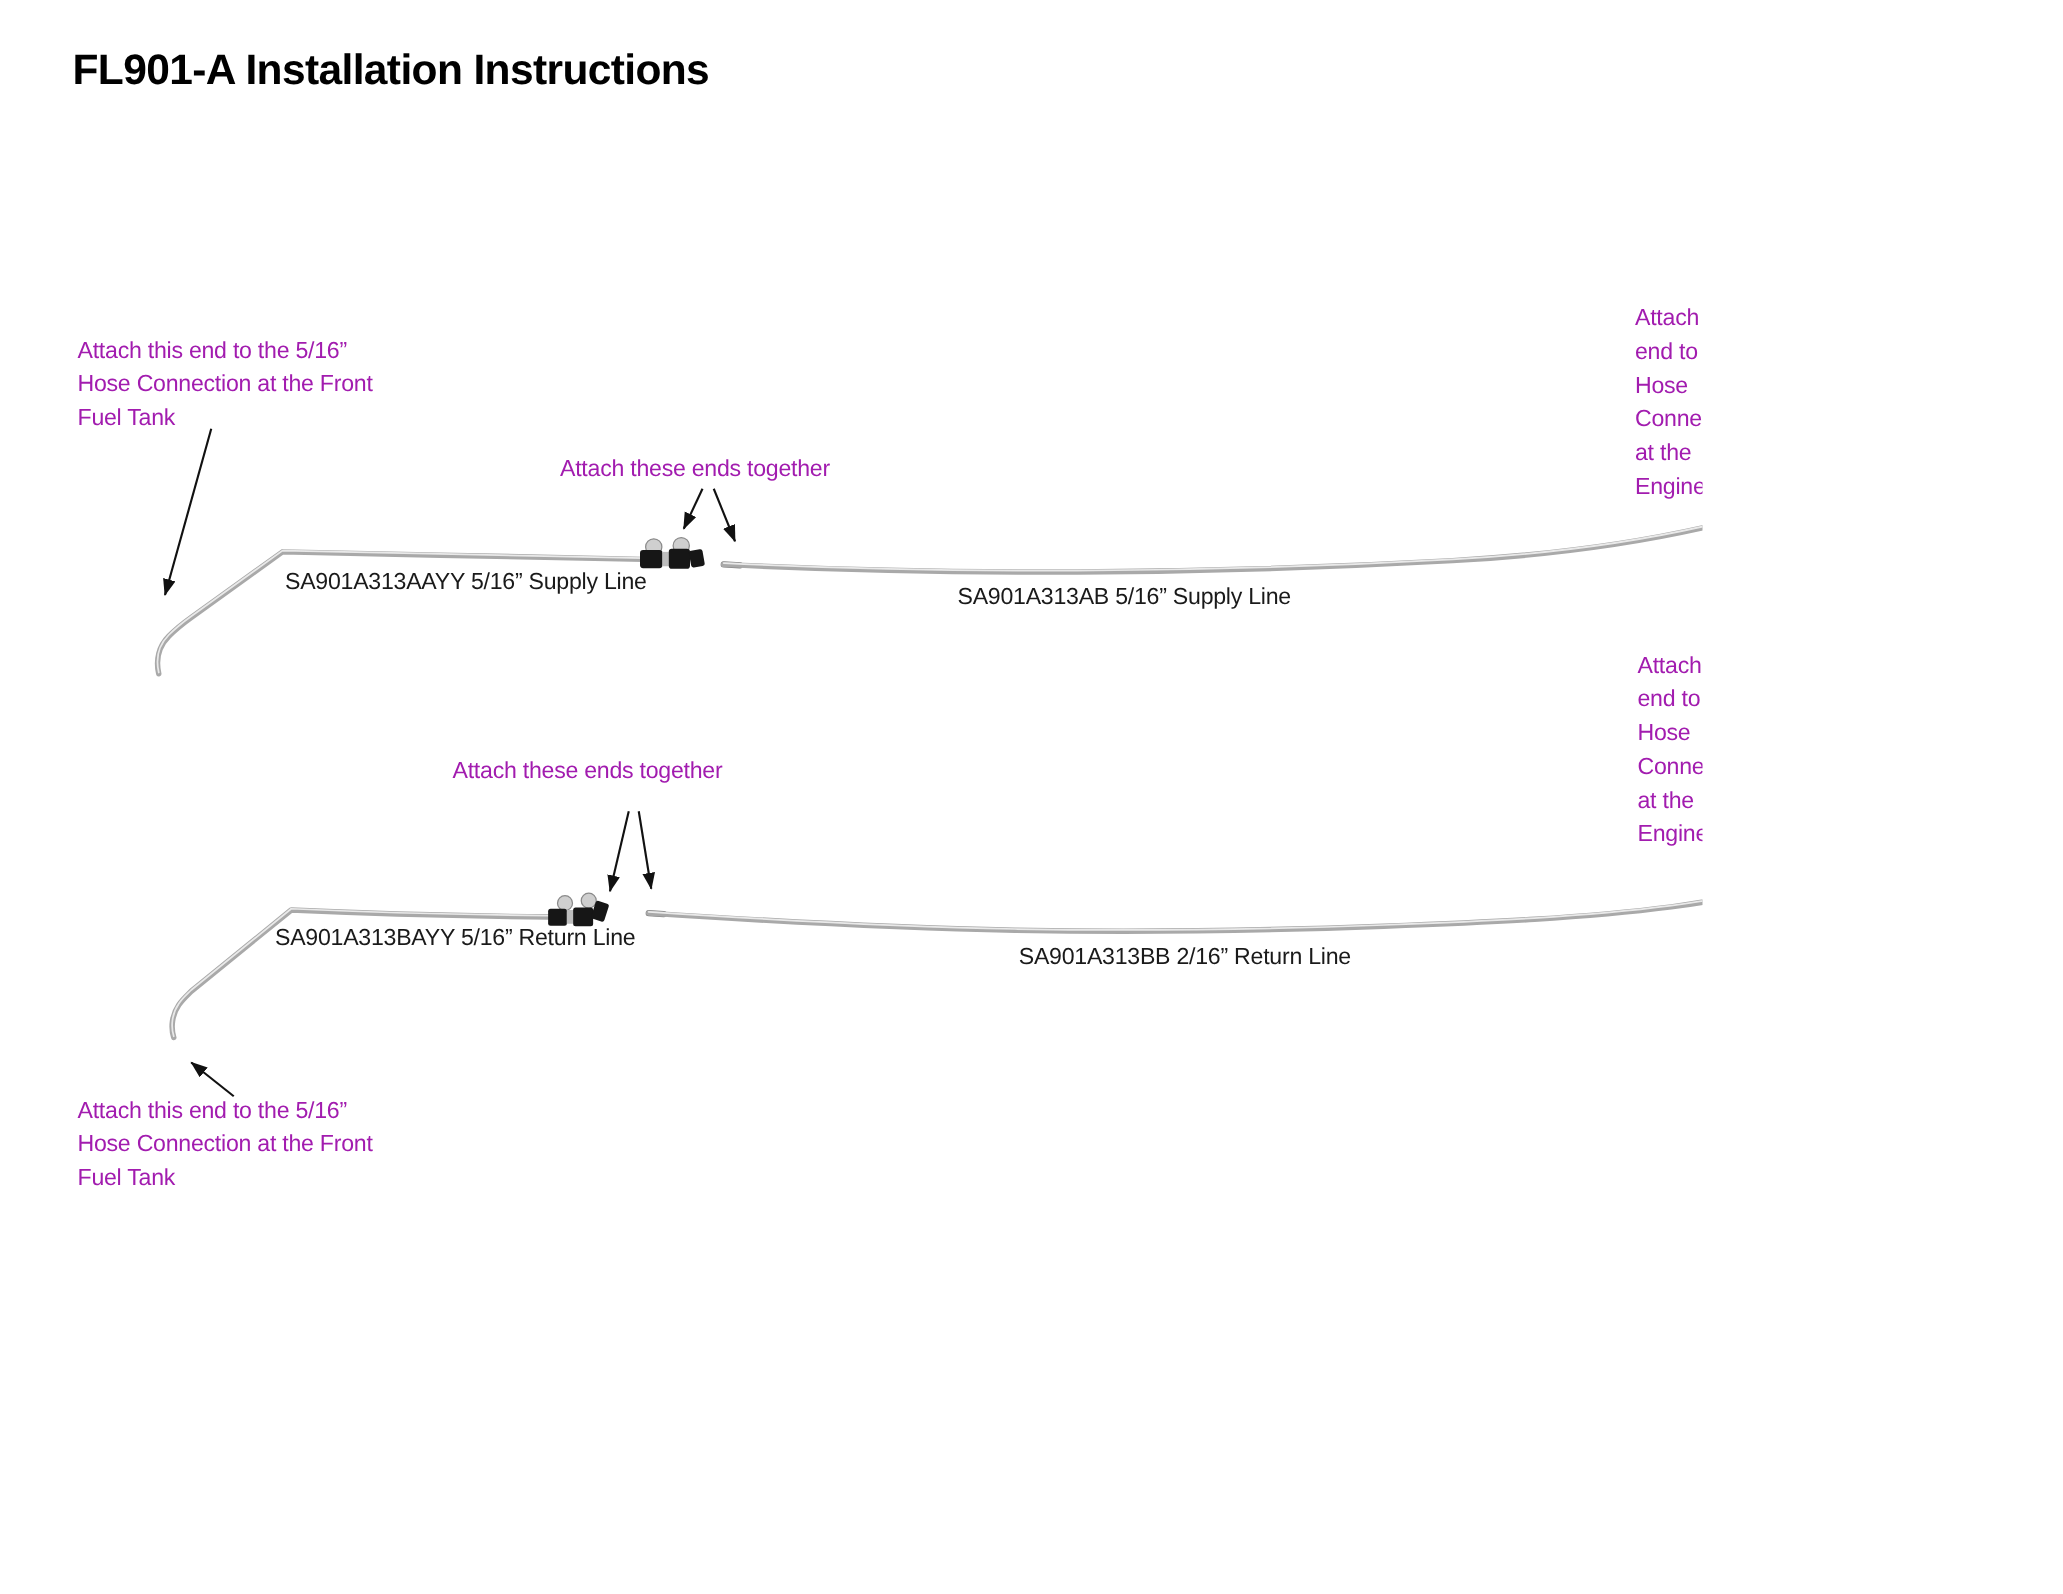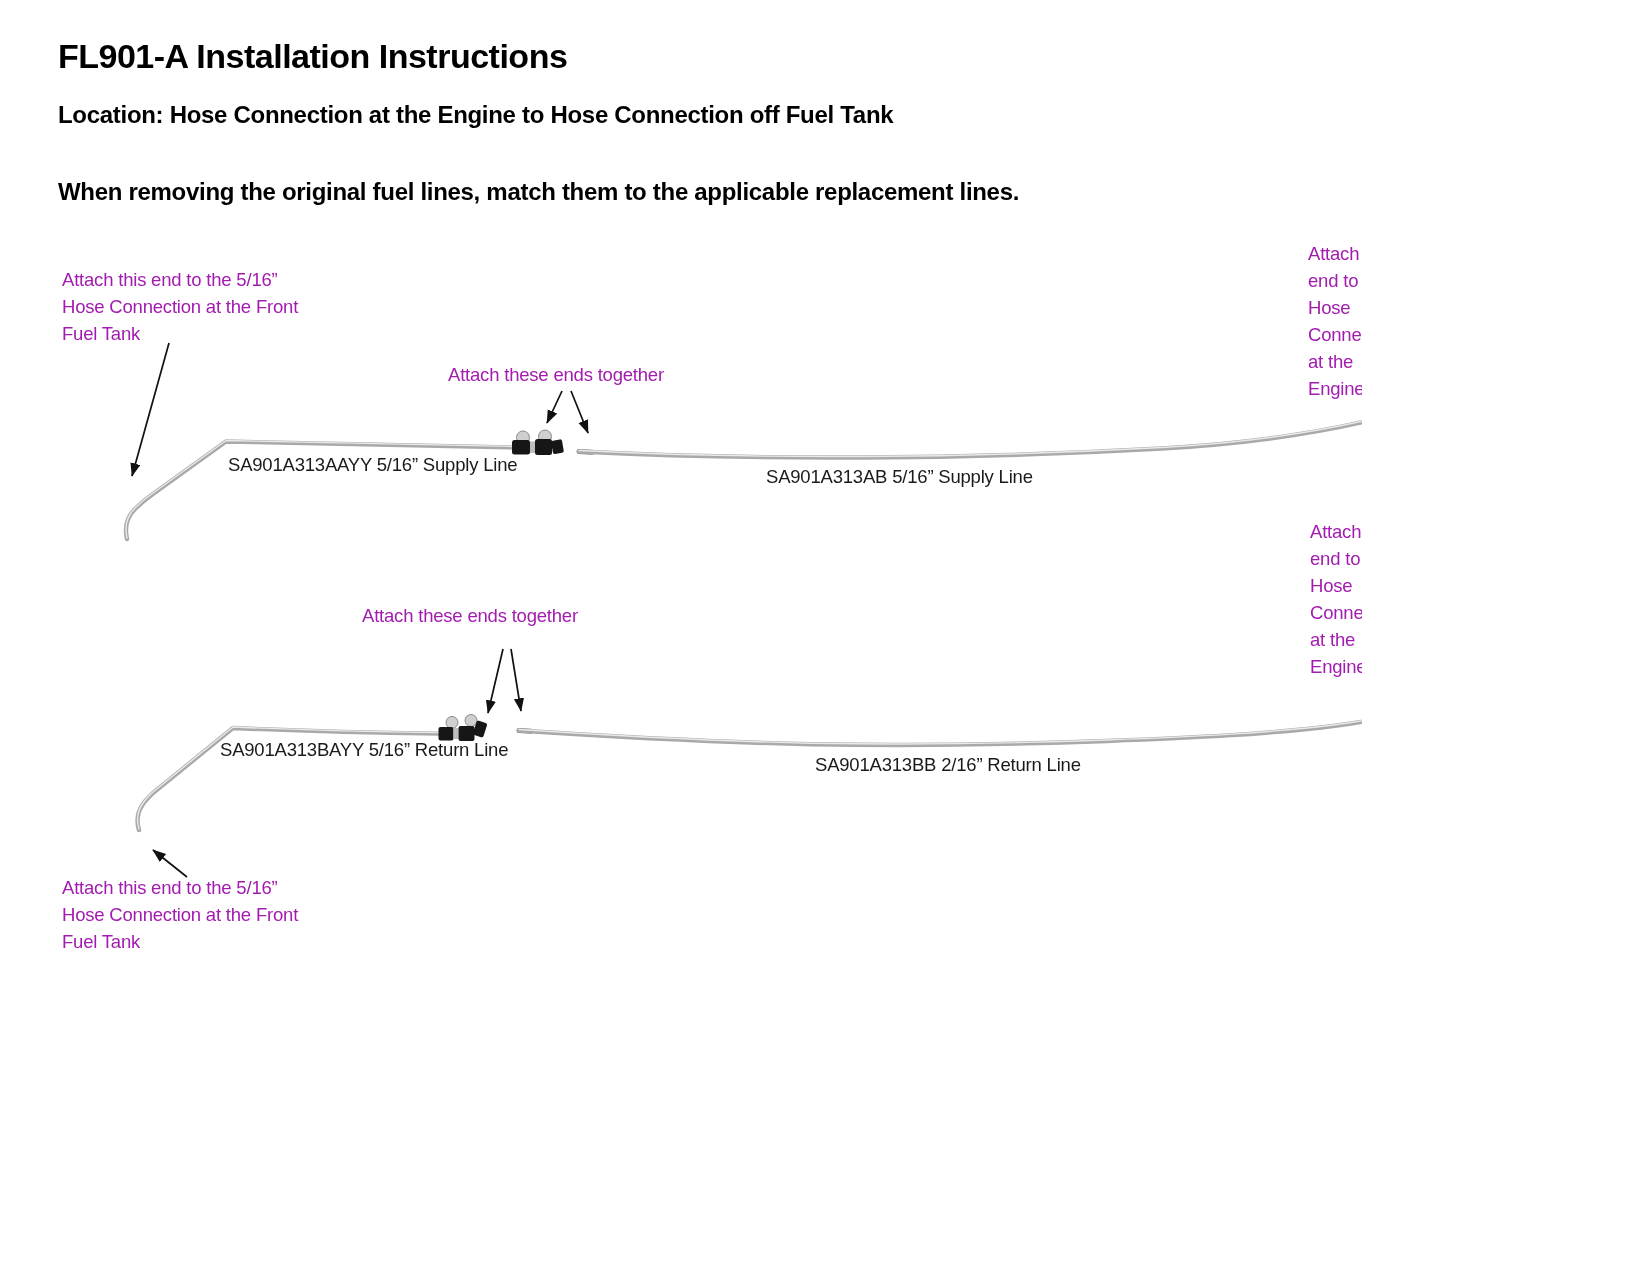--- a/index.html
+++ b/index.html
@@ -98,22 +98,20 @@
       <path class="arrow" d="M571,391 L588,433"></path>
       <path class="arrow" d="M1437,299 L1496,358"></path>
       <path class="arrow" d="M503,649 L488,713"></path>
       <path class="arrow" d="M511,649 L521,711"></path>
       <path class="arrow" d="M1437,578 L1538,630"></path>
       <path class="arrow" d="M187,877 L153,850"></path>
     </g>
   </svg>
 
   <div class="abs title" style="left:58px; top:36px;">FL901-A Installation Instructions</div>
-  <div class="abs subhead" style="left:58px; top:100px;">Location: Hose Connection at the Engine to Hose Connection off Fuel Tank</div>
-  <div class="abs subhead" style="left:58px; top:177px;">When removing the original fuel lines, match them to the applicable replacement lines.</div>
 
   <div class="abs ann" style="left:62px; top:266px;">Attach this end to the 5/16”
 Hose Connection at the Front
 Fuel Tank</div>
   <div class="abs ann" style="left:448px; top:361px;">Attach these ends together</div>
   <div class="abs ann" style="left:1308px; top:240px;">Attach this end to the Hose
 Connection at the Engine</div>
   <div class="abs lbl" style="left:228px; top:452px;">SA901A313AAYY 5/16” Supply Line</div>
   <div class="abs lbl" style="left:766px; top:464px;">SA901A313AB 5/16” Supply Line</div>
 

